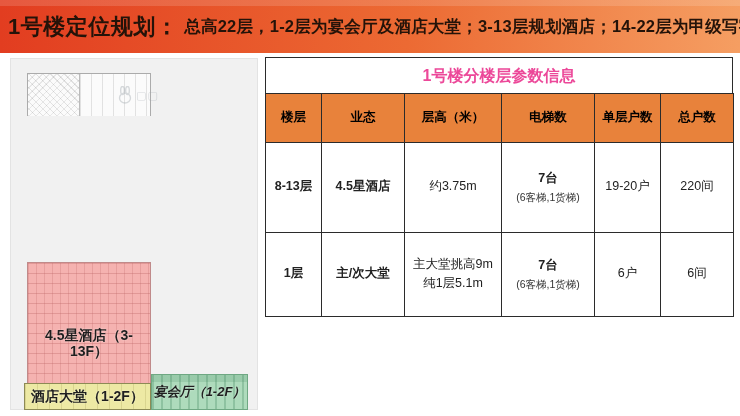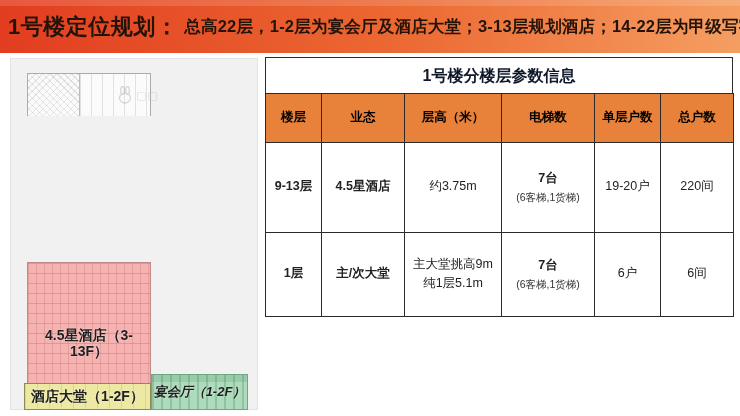--- a/index.html
+++ b/index.html
@@ -89,21 +89,21 @@
       linear-gradient(180deg, rgba(60,130,90,0.18) 0 7px, rgba(0,0,0,0) 7px);
     border:1px solid #6FA883;
     font-style:italic;
   }
   .blk-banquet .blk-label { font-size:13px; }
 
   
   .table-panel { position:absolute; left:265px; top:57px; width:468px; }
   .tbl-title {
     height:37px; line-height:35px; text-align:center;
-    font-size:16px; font-weight:bold; color:#0f172a;
+    font-size:16px; font-weight:bold; color:#ec4899;
     background:#ffffff; border:1.5px solid #2b2b2b;
   }
   table.params { width:468px; border-collapse:collapse; table-layout:fixed; margin-top:-1.5px; }
   table.params th {
     background:#E8823B; color:#000000; font-size:12.5px; font-weight:bold;
     height:49px; border:1.5px solid #2b2b2b; text-align:center;
   }
   table.params td {
     background:#ffffff; color:#222; font-size:12.5px;
     border:1.5px solid #2b2b2b; text-align:center; vertical-align:middle;
@@ -172,21 +172,21 @@
           <th>楼层</th>
           <th>业态</th>
           <th>层高（米）</th>
           <th>电梯数</th>
           <th>单层户数</th>
           <th>总户数</th>
         </tr>
       </thead>
       <tbody>
         <tr class="r2">
-          <td class="b">9-13层</td>
+          <td class="b">8-13层</td>
           <td class="b">4.5星酒店</td>
           <td>
             <div>约3.75m</div>
             <div></div>
           </td>
           <td>
             <div class="b">7台</div>
             <div class="note">(6客梯,1货梯)</div>
           </td>
           <td>19-20户</td>

